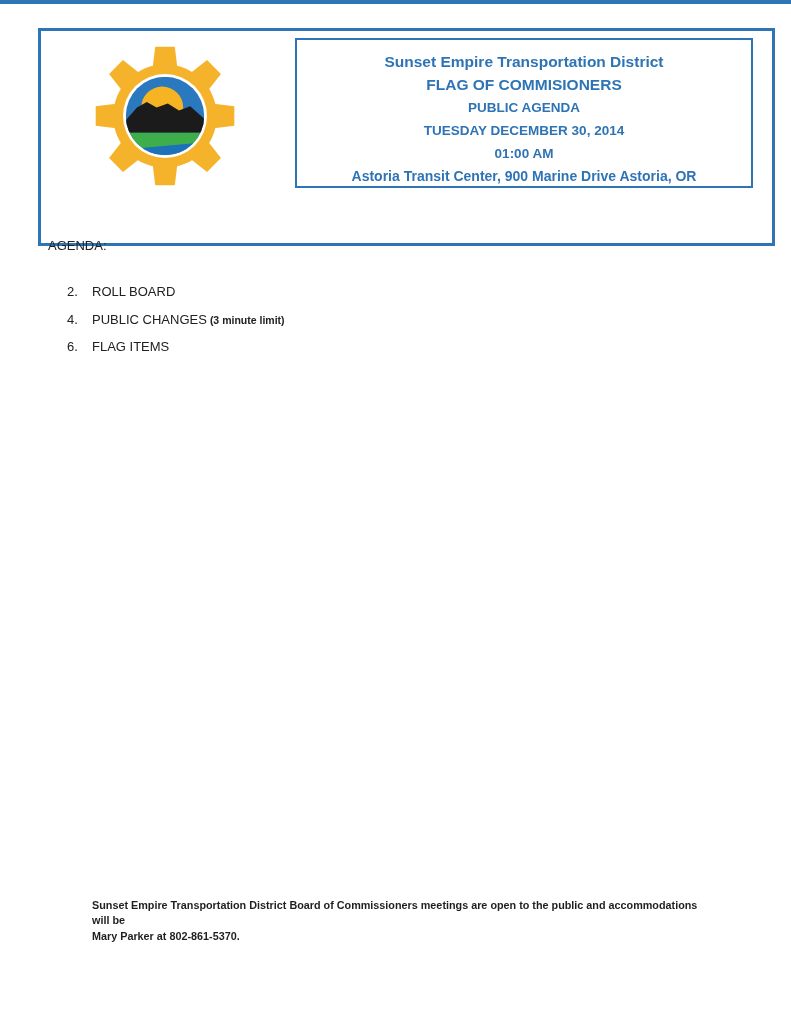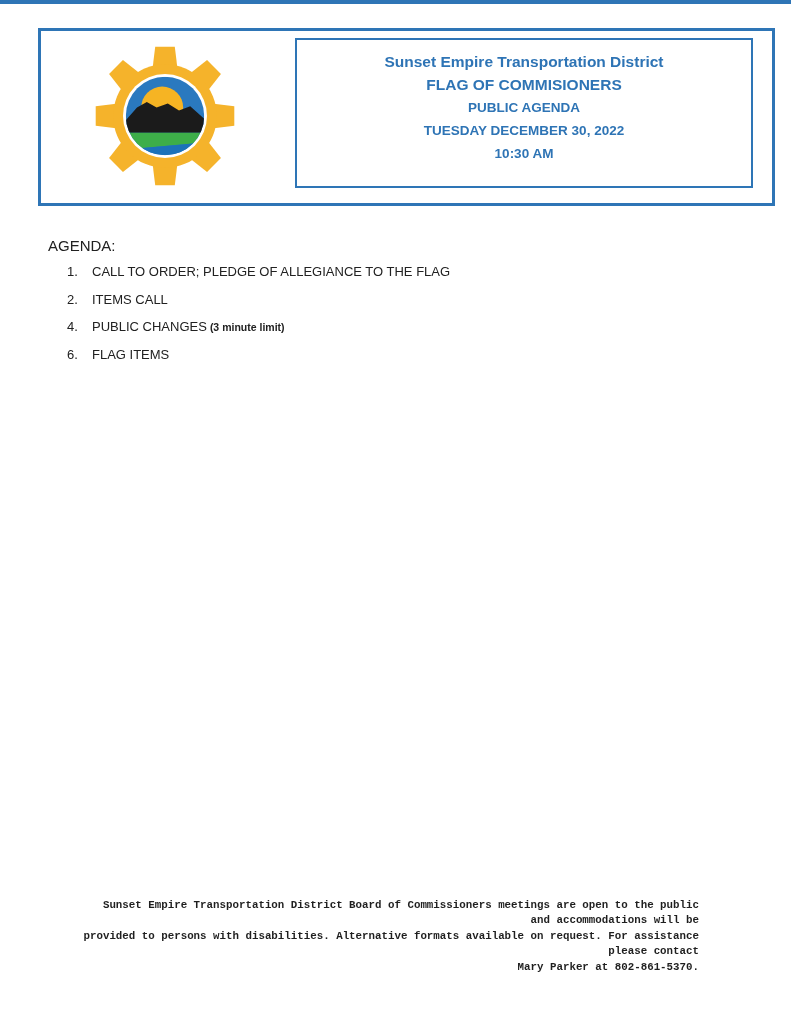--- a/index.html
+++ b/index.html
@@ -14,21 +14,21 @@
   }
 
   .top-rule {
     position: absolute; left: 0; top: 0;
     width: 791px; height: 4px;
     background: #2E75B6;
   }
 
   .outer-box {
     position: absolute; left: 38px; top: 28px;
-    width: 737px; height: 178px;
+    width: 737px; height: 218px;
     border: 3px solid #2E75B6;
     background: #ffffff;
   }
 
   .logo {
     position: absolute; left: 54px; top: 15px;
     width: 140px; height: 140px;
   }
   .logo svg { width: 100%; height: 100%; display: block; }
 
@@ -44,48 +44,47 @@
   .title-line-lg { font-size: 15.5px; line-height: 23px; }
   .title-line-md { font-size: 13.5px; line-height: 23px; }
   .title-line-loc { font-size: 14px;   line-height: 23px; }
 
   .agenda-section {
     position: absolute; left: 48px; top: 237px;
     width: 660px;
     color: #212121;
   }
   .agenda-label {
-    font-size: 15px; line-height: 17px;
-    margin-bottom: 9px;
+    font-size: 13px; line-height: 17px;
+    margin-bottom: 29px;
     font-weight: 400;
   }
   .agenda-row {
     font-size: 13px; line-height: 17px;
     margin-bottom: 9.6px;
     white-space: nowrap;
   }
   .agenda-num {
     display: inline-block;
     margin-left: 19px;
     width: 25px;
   }
   .agenda-note {
     font-size: 10.5px;
     font-weight: bold;
     margin-left: 3px;
   }
 
   .footer {
-    position: absolute; left: 79px; top: 898px;
+    position: absolute; left: 92px; top: 898px;
     width: 620px;
-    text-align: right;
+    text-align: left;
     font-size: 10.8px; line-height: 15.4px;
     font-weight: bold;
     color: #1f1f1f;
-    font-family: Liberation Mono, monospace;
   }
 </style>
 </head>
 <body>
 
 <div class="top-rule"></div>
 
 <div class="outer-box">
 
   <div class="logo">
@@ -114,40 +113,37 @@
         <polygon points="22,62 78,62 78,69 22,74" fill="#3DAE49"></polygon>
         <polygon points="22,74 78,69 78,78 22,78" fill="#1C72B9"></polygon>
       </g>
     </svg>
   </div>
 
   <div class="title-box">
     <div class="title-line-lg">Sunset Empire Transportation District</div>
     <div class="title-line-lg">FLAG OF COMMISIONERS</div>
     <div class="title-line-md">PUBLIC AGENDA</div>
-    <div class="title-line-md">TUESDAY DECEMBER 30, 2022</div>
-    <div class="title-line-md">10:30 AM</div>
+    <div class="title-line-md">TUESDAY DECEMBER 30, 2014</div>
+    <div class="title-line-md">01:00 AM</div>
+    <div class="title-line-loc">Astoria Transit Center, 900 Marine Drive Astoria, OR</div>
   </div>
 
 </div>
 
 <div class="agenda-section">
   <div class="agenda-label">AGENDA:</div>
 
   <div class="agenda-row">
-    <span class="agenda-num">1.</span><span class="agenda-text">CALL TO ORDER; PLEDGE OF ALLEGIANCE TO THE FLAG</span><span class="agenda-note"></span>
-  </div>
-  <div class="agenda-row">
-    <span class="agenda-num">2.</span><span class="agenda-text">ITEMS CALL</span><span class="agenda-note"></span>
+    <span class="agenda-num">2.</span><span class="agenda-text">ROLL BOARD</span><span class="agenda-note"></span>
   </div>
   <div class="agenda-row">
     <span class="agenda-num">4.</span><span class="agenda-text">PUBLIC CHANGES</span><span class="agenda-note">(3 minute limit)</span>
   </div>
   <div class="agenda-row">
     <span class="agenda-num">6.</span><span class="agenda-text">FLAG ITEMS</span><span class="agenda-note"></span>
   </div>
 </div>
 
 <div class="footer">
   <div>Sunset Empire Transportation District Board of Commissioners meetings are open to the public and accommodations will be</div>
-  <div>provided to persons with disabilities.  Alternative formats available on request. For assistance please contact</div>
   <div>Mary Parker at 802-861-5370.</div>
 </div>
 
 </body></html>

